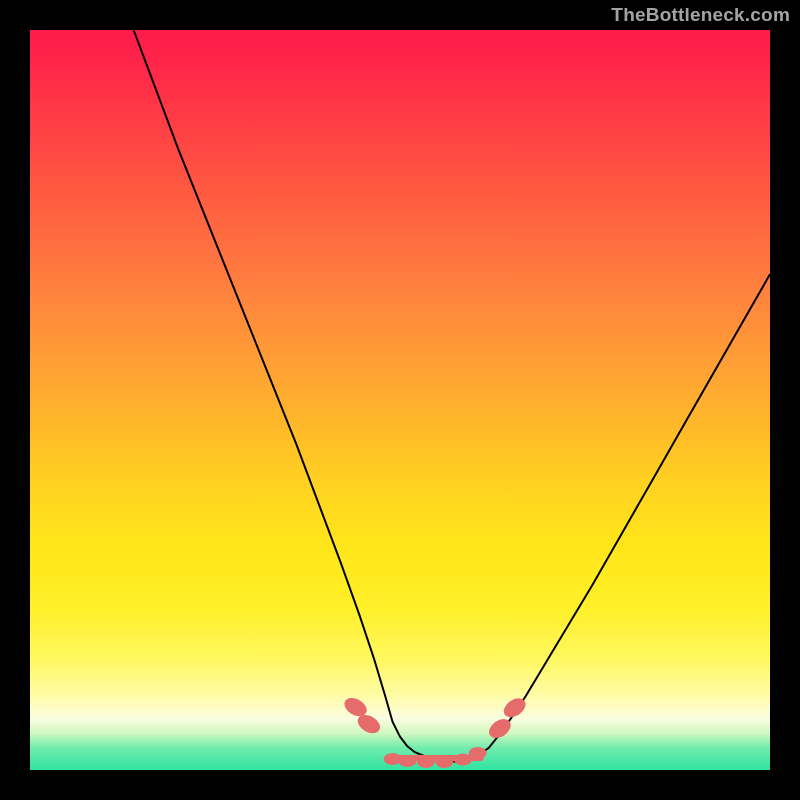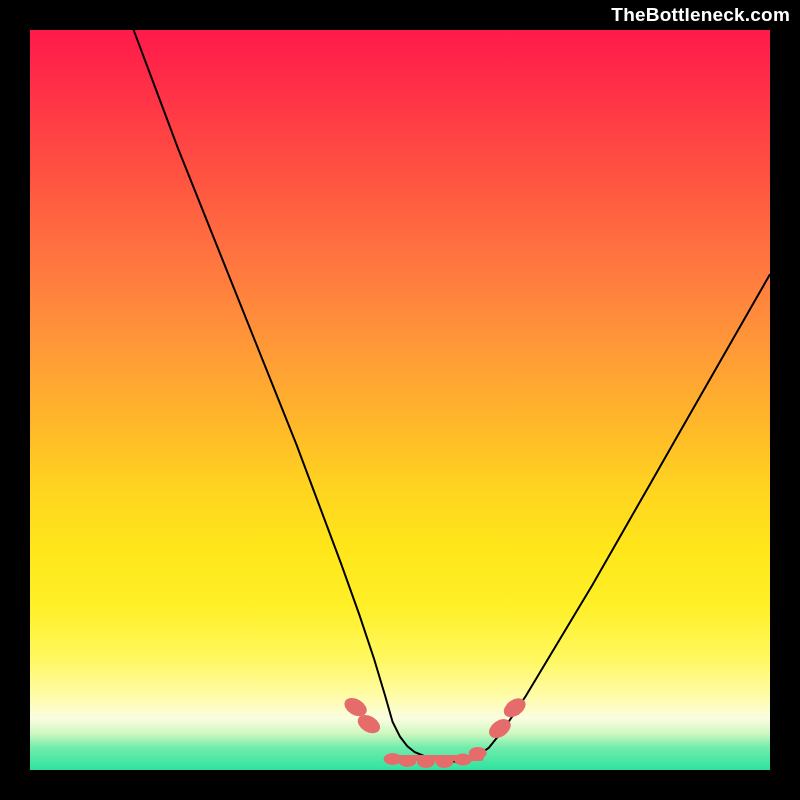--- a/index.html
+++ b/index.html
@@ -48,21 +48,21 @@
       #fafde0 93%,
       #d0f8c0 95%,
       #70ecac 97%,
       #2fe3a0 100%
     );
   }
   .watermark {
     position: absolute;
     top: 4px;
     right: 10px;
-    color: #ffffff;
+    color: #a3a3a3;
     font-size: 19px;
     font-weight: 600;
     letter-spacing: 0.2px;
     user-select: none;
     z-index: 5;
   }
   svg.curve {
     position: absolute;
     inset: 0;
     width: 740px;

